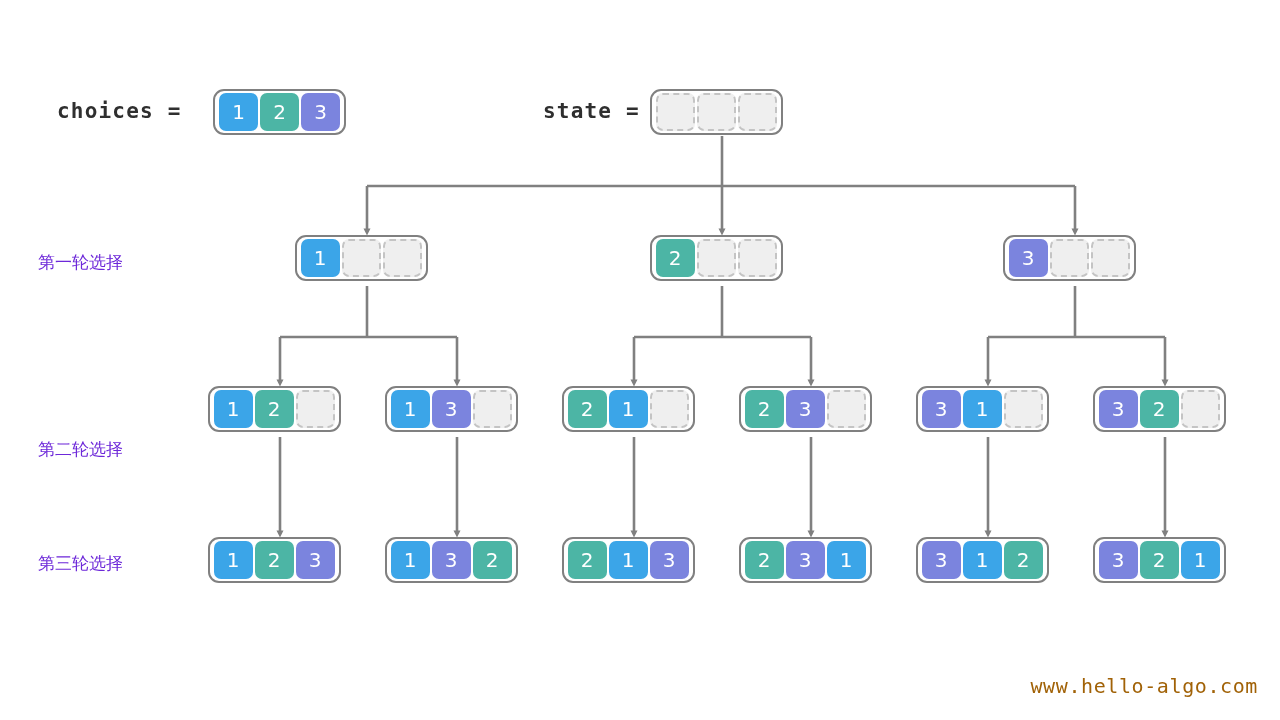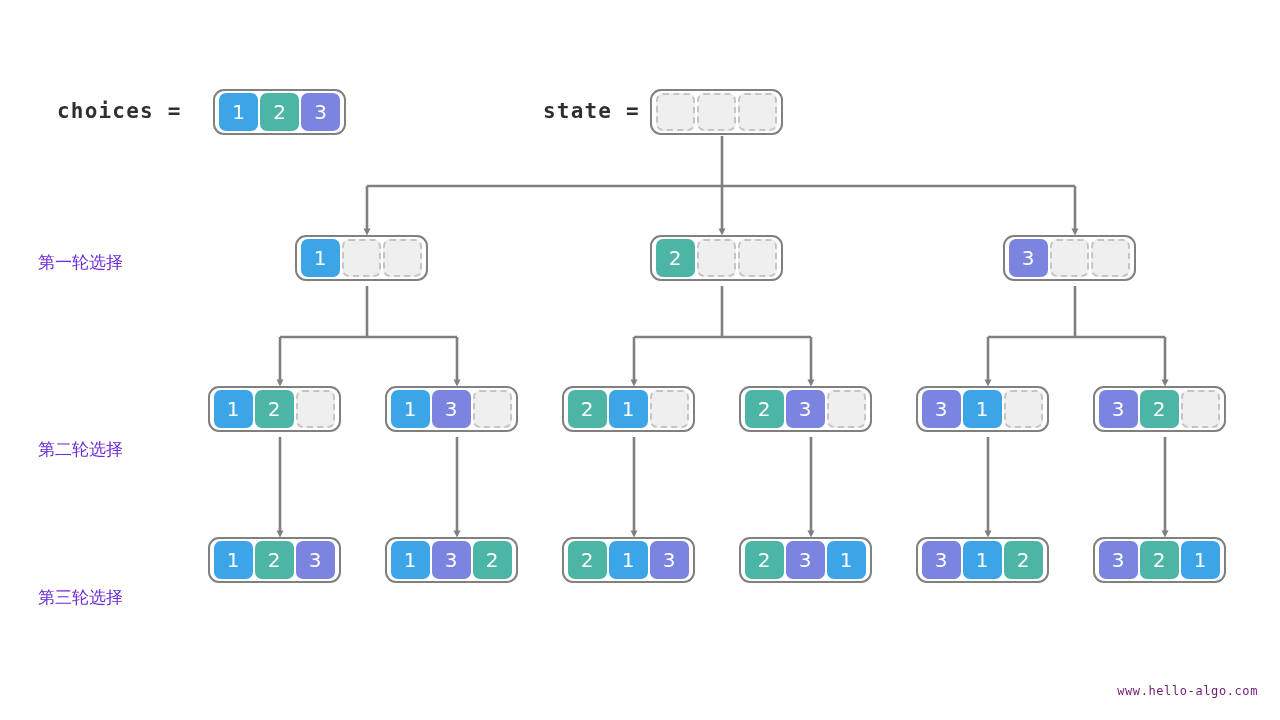--- a/index.html
+++ b/index.html
@@ -85,22 +85,22 @@
   .cell.v1 { background: #3ba5e8; }
   .cell.v2 { background: #4cb5a5; }
   .cell.v3 { background: #7b84de; }
 
   
   .watermark {
     position: absolute;
     right: 22px;
     bottom: 22px;
     font-family: "DejaVu Sans Mono", "Liberation Mono", monospace;
-    font-size: 12px;
-    color: #701a75;
+    font-size: 20px;
+    color: #a16207;
     letter-spacing: 0.6px;
     white-space: nowrap;
   }
 </style>
 </head>
 <body>
 
 <div id="canvas">
 
   <svg id="wires" viewBox="0 0 1280 720" xmlns="http://www.w3.org/2000/svg">
@@ -151,21 +151,21 @@
 
   <div class="eq-label" style="left:543px; top:99px;">state =</div>
   <div class="array" id="state-array" style="left:650px; top:89px;">
       <div class="cell empty"></div>
       <div class="cell empty"></div>
       <div class="cell empty"></div>
     </div>
 
   <div class="row-label" style="left:38px; top:251px;">第一轮选择</div>
   <div class="row-label" style="left:38px; top:401px;margin-top:37px;">第二轮选择</div>
-  <div class="row-label" style="left:38px; top:552px;margin-top:34px;">第三轮选择</div>
+  <div class="row-label" style="left:38px; top:552px;">第三轮选择</div>
 
   <div id="nodes-layer">
       <div class="array" style="left: 294.5px; top: 235px;">
         <div class="cell v1">1</div>
         <div class="cell empty"></div>
         <div class="cell empty"></div>
       </div>
       <div class="array" style="left: 649.5px; top: 235px;">
         <div class="cell v2">2</div>
         <div class="cell empty"></div>

